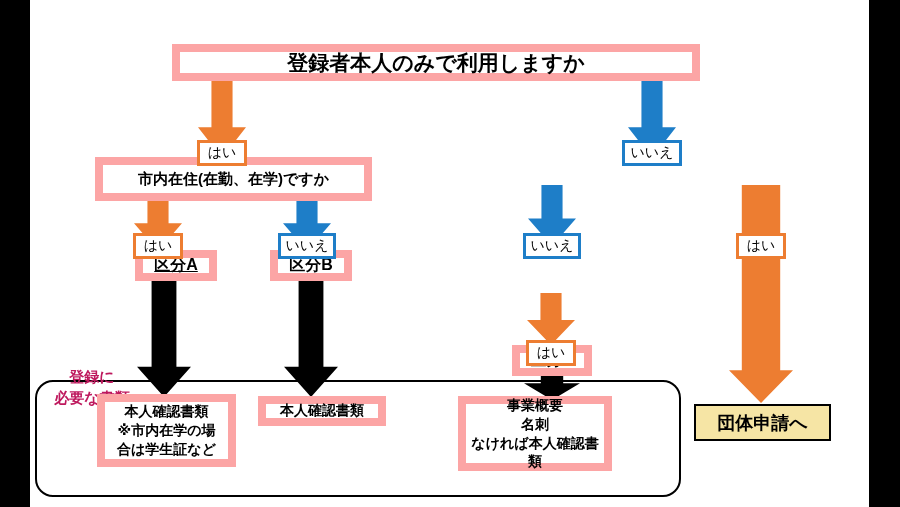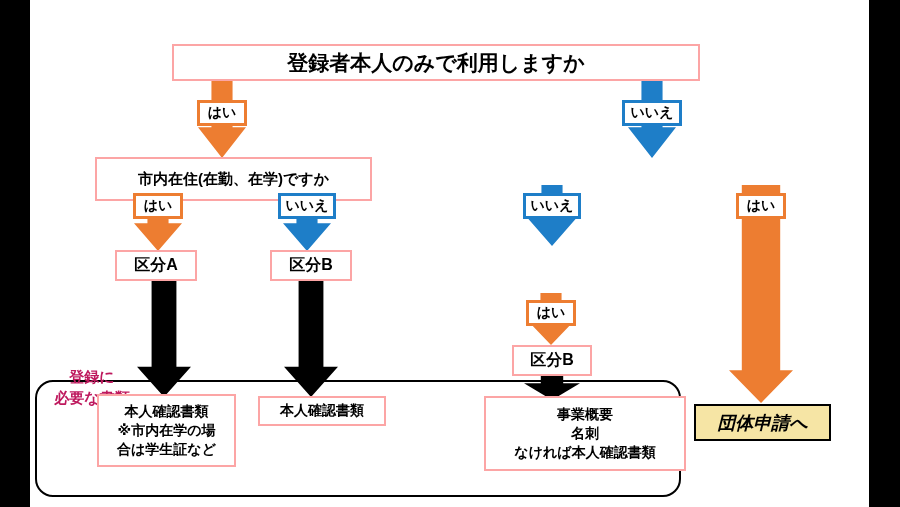--- a/index.html
+++ b/index.html
@@ -12,42 +12,43 @@
     width:900px; height:507px;
     background:#fff;
     overflow:hidden;
   }
   .letterbox {
     position:absolute; top:0; height:507px; background:#000; z-index:5;
   }
   .qbox {
     position:absolute;
     background:#fff;
-    border:2px solid #fca5a5;
+    border:8px solid #fca5a5;
     display:flex; align-items:center; justify-content:center;
     text-align:center;
     font-weight:bold;
     color:#000;
     box-sizing:border-box;
     z-index:3;
   }
   .pre { white-space:pre-line; line-height:1.35; }
   .block-arrow {
     position:absolute;
     z-index:2;
   }
   .flow-label {
     position:absolute;
     background:#fff;
     display:flex; align-items:center; justify-content:center;
-    font-weight:bold;
+    font-weight:normal;
     font-size:14px;
     color:#000;
     box-sizing:border-box;
     z-index:4;
+    margin-top:40px;
   }
   .flow-label.orange { border:3px solid var(--orange); }
   .flow-label.blue   { border:3px solid var(--blue); }
   .docs-container {
     position:absolute;
     background:#fff;
     border:2px solid #000;
     border-radius:18px;
     box-sizing:border-box;
     z-index:1;
@@ -105,21 +106,21 @@
   <div class="flow-label orange" style="left:133px; top:193px; width:50px; height:26px;">
     <span>はい</span>
   </div>
 
   <div class="block-arrow" style="left:283px; top:185px; width:48px; height:66px; background:var(--blue);
        clip-path:polygon(28% 0,72% 0,72% 58%,100% 58%,50% 100%,0 58%,28% 58%);"></div>
   <div class="flow-label blue" style="left:278px; top:193px; width:58px; height:26px;">
     <span>いいえ</span>
   </div>
 
-  <div class="qbox" style="left:115px; top:250px; width:82px; height:31px; font-size:16px;">
+  <div class="qbox" style="left:135px; top:250px; width:82px; height:31px; font-size:16px;text-decoration:underline;">
     <span>区分A</span>
   </div>
   <div class="qbox" style="left:270px; top:250px; width:82px; height:31px; font-size:16px;">
     <span>区分B</span>
   </div>
 
 
   <div class="block-arrow" style="left:528px; top:185px; width:48px; height:61px; background:var(--blue);
        clip-path:polygon(28% 0,72% 0,72% 55%,100% 55%,50% 100%,0 55%,28% 55%);"></div>
   <div class="flow-label blue" style="left:523px; top:193px; width:58px; height:26px;">
@@ -160,23 +161,23 @@
   <div class="qbox pre" style="left:97px; top:394px; width:139px; height:73px; font-size:14px;">
     <span class="pre">本人確認書類
 ※市内在学の場
 合は学生証など</span>
   </div>
 
   <div class="qbox" style="left:258px; top:396px; width:128px; height:30px; font-size:14px;">
     <span>本人確認書類</span>
   </div>
 
-  <div class="qbox pre" style="left:484px; top:396px; width:202px; height:75px; font-size:14px;">
+  <div class="qbox pre" style="left:458px; top:396px; width:154px; height:75px; font-size:14px;">
     <span class="pre">事業概要
 名刺
 なければ本人確認書類</span>
   </div>
 
-  <div class="group-box" style="left:694px; top:404px; width:137px; height:37px;font-style:italic;">
+  <div class="group-box" style="left:694px; top:404px; width:137px; height:37px;">
     <span>団体申請へ</span>
   </div>
 
 </div>
 
 </body></html>

